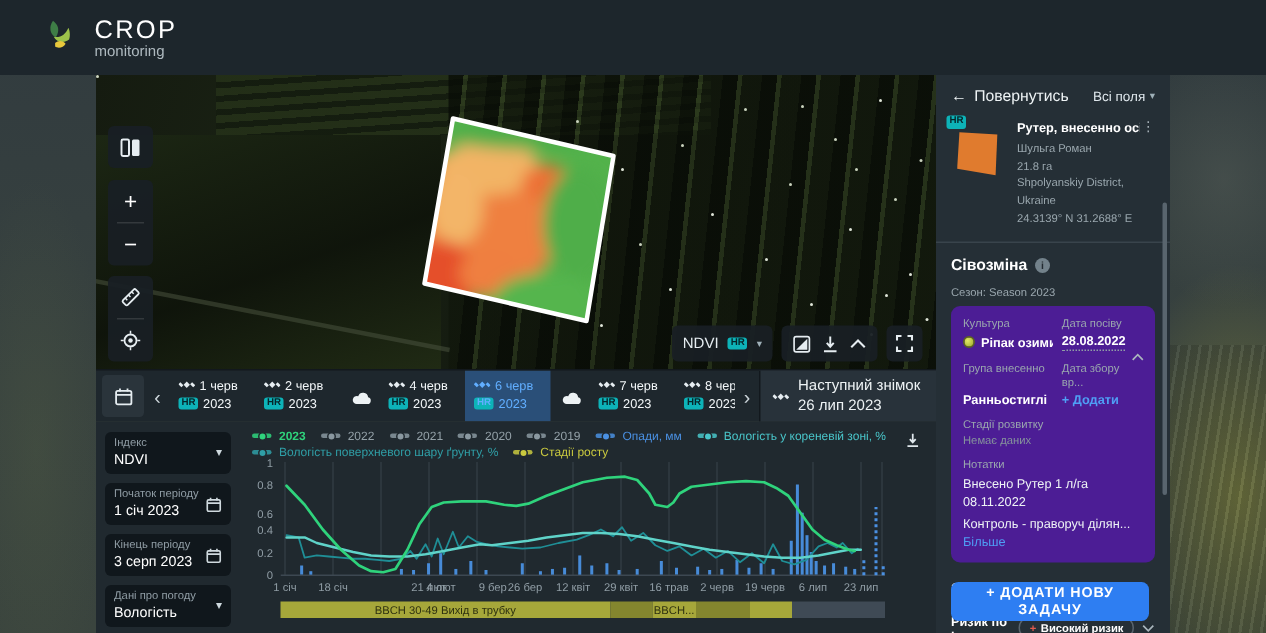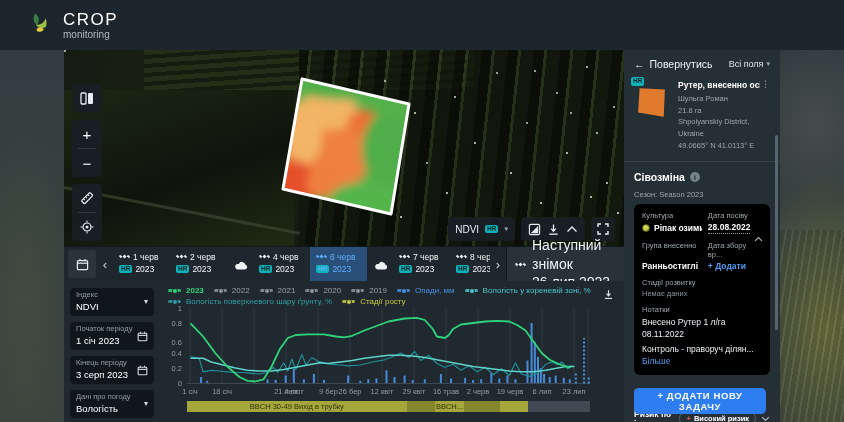--- a/index.html
+++ b/index.html
@@ -62,21 +62,21 @@
   .tl-item{width:57px;flex:none;padding:4px 2px 3px 6px;box-sizing:border-box;display:flex;flex-direction:column;gap:2px;
     font-size:8.5px;color:#f2f6f8;cursor:pointer}
   .tl-item .r1,.tl-item .r2{display:flex;align-items:center;gap:3px}
   .sat{width:11px;height:11px;color:#e6edf1;flex:none}
   .tl-sel{background:#2a4f78}
   .tl-sel span{color:#61aeff}
   .tl-sel .sat{color:#61aeff}
   .tl-cloud{width:26px;flex:none;display:flex;align-items:center;justify-content:center;cursor:pointer}
   .tl-next{margin-left:auto;width:118px;flex:none;background:#28323a;border-left:1px solid #12181d;display:flex;
     align-items:center;gap:6px;padding:0 8px;box-sizing:border-box;cursor:pointer}
-  .tl-next .txt{font-size:14px;color:#eef3f5;line-height:1.35}
+  .tl-next .txt{font-size:10px;color:#eef3f5;line-height:1.35}
 
   
   .chart{position:absolute;left:64px;top:281px;width:560px;height:141px;background:#20292f;z-index:10}
   .cc-box{position:absolute;left:6px;width:84px;height:28px;background:#10171c;border-radius:4px;
     padding:3px 6px;box-sizing:border-box;cursor:pointer}
   .cc-lbl{font-size:7.5px;color:#909da5;line-height:1.1}
   .cc-val{font-size:9.5px;color:#fff;margin-top:2px;white-space:nowrap}
   .cc-ic{position:absolute;right:6px;top:9px;color:#cfd9de;font-size:8px}
   .chart-area{position:absolute;left:96px;top:0;right:0;bottom:0}
   .legend-row{position:absolute;left:8px;right:22px;display:flex;gap:10px;align-items:center;font-size:8px;white-space:nowrap}
@@ -107,21 +107,21 @@
   .thumb .hrb{position:absolute;left:-3px;top:-3px;z-index:2}
   .fc-info{min-width:0}
   .fc-title{font-size:8.5px;font-weight:bold;white-space:nowrap;overflow:hidden;color:#fff}
   .fc-meta{font-size:7.5px;color:#9aa7ae;margin-top:3px;line-height:1.55}
   .kebab{position:absolute;right:0;top:0;color:#aab6bd;font-size:9px;cursor:pointer;line-height:1.1;text-align:center}
   .sb-div{border-top:1px solid #39444c;margin:10px -10px 0}
   .sec-h{display:flex;gap:5px;align-items:center;font-size:10.5px;font-weight:bold;margin-top:9px;color:#fff}
   .info-i{width:10px;height:10px;border-radius:50%;background:#73828b;color:#222b31;font-size:7px;font-weight:bold;
     display:inline-flex;align-items:center;justify-content:center;flex:none}
   .season{font-size:7.5px;color:#9aa7ae;margin-top:7px}
-  .rotcard{background:#000000;border-radius:6px;margin-top:5px;padding:7px 8px;position:relative}
+  .rotcard{background:#4c1d95;border-radius:6px;margin-top:5px;padding:7px 8px;position:relative}
   .rc-grid{display:grid;grid-template-columns:1.05fr .95fr;column-gap:6px;row-gap:2px}
   .rc-lbl{font-size:7.5px;color:#9aa7ae}
   .rc-val{font-size:8.5px;font-weight:bold;color:#fff;display:flex;align-items:center;gap:4px;white-space:nowrap;overflow:hidden}
   .crop-dot{width:8px;height:8px;border-radius:50%;flex:none;box-sizing:border-box;
     background:radial-gradient(circle at 35% 35%, #e3e866, #9aa82c);border:1px solid #5d661b}
   .dotted{border-bottom:1px dotted #909da5;padding-bottom:1px}
   .rc-chev{position:absolute;right:7px;top:24px;color:#aab6bd;cursor:pointer}
   .link{color:#4f9ef5;cursor:pointer}
   .mt7{margin-top:7px}
   .notes-line{font-size:8.5px;color:#eef3f5;margin-top:3px;line-height:1.4}
@@ -610,21 +610,21 @@
         <svg width="36" height="42" viewBox="0 0 36 42">
           <polygon points="7,7 32,11 28,38 3,31" fill="#e07b2e" transform="rotate(-6 18 21)"></polygon>
         </svg>
       </div>
       <div class="fc-info">
         <div class="fc-title">Рутер, внесенно осінь 2022</div>
         <div class="fc-meta">
           <div>Шульга Роман</div>
           <div>21.8 га</div>
           <div>Shpolyanskiy District, Ukraine</div>
-          <div>49.0665° N 41.0113° E</div>
+          <div>24.3139° N 31.2688° E</div>
         </div>
       </div>
       <span class="kebab">⋮</span>
     </div>
 
     <div class="sb-div"></div>
 
     <div class="sec-h">
       <span>Сівозміна</span>
       <span class="info-i">i</span>

